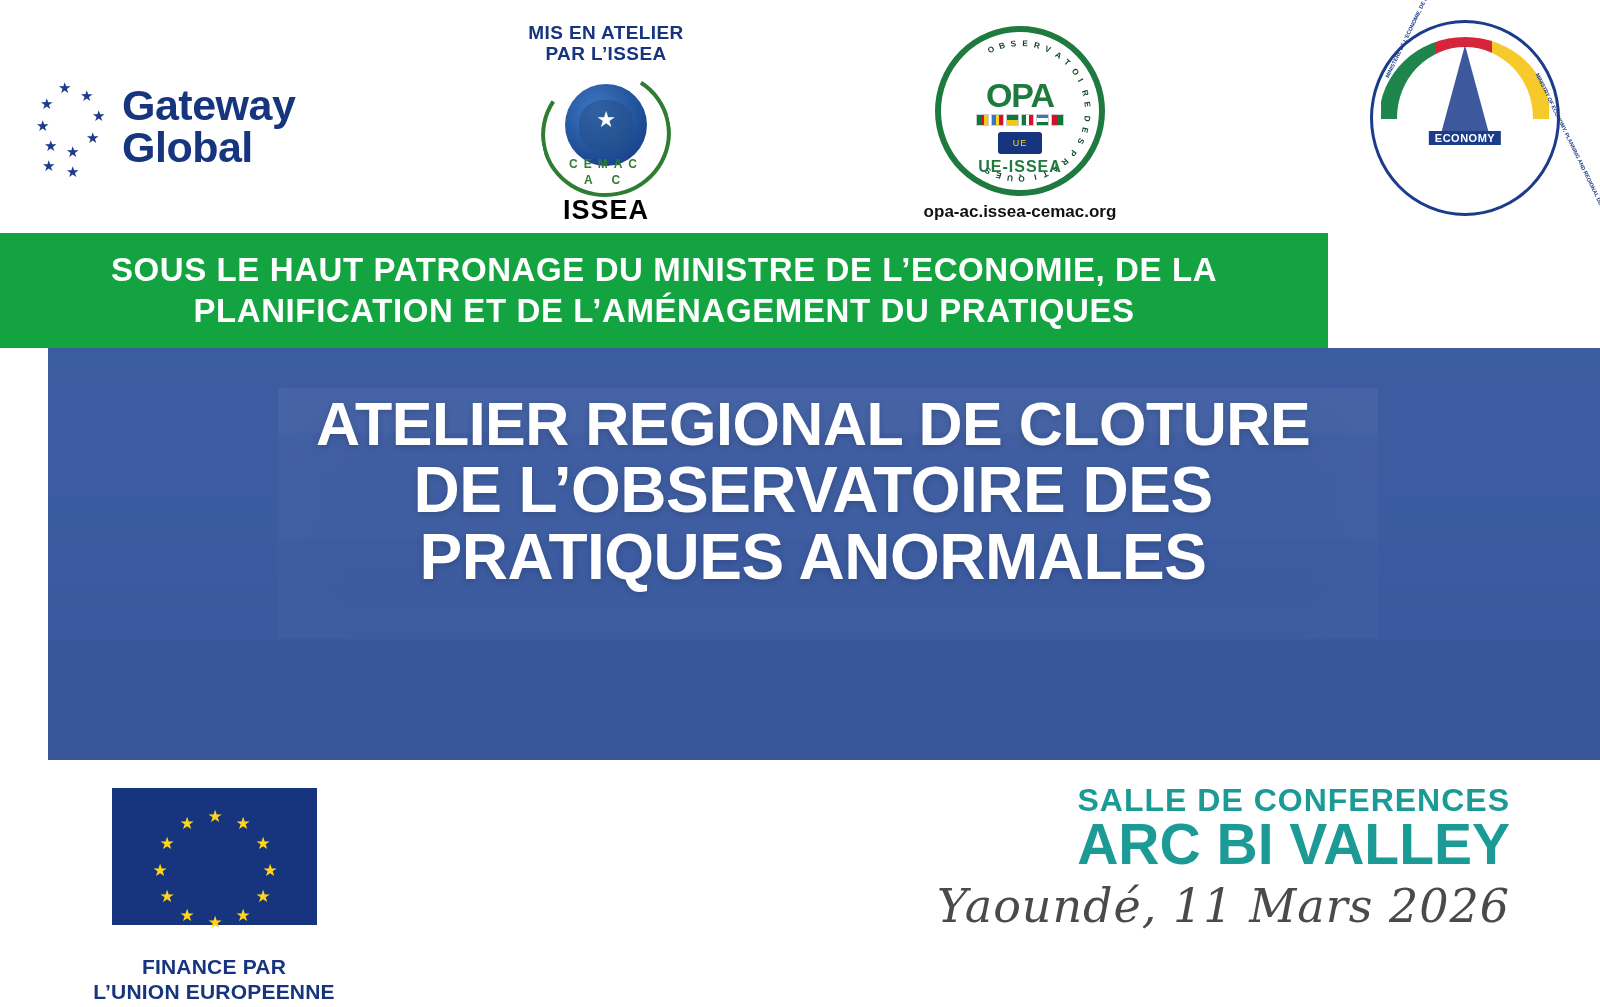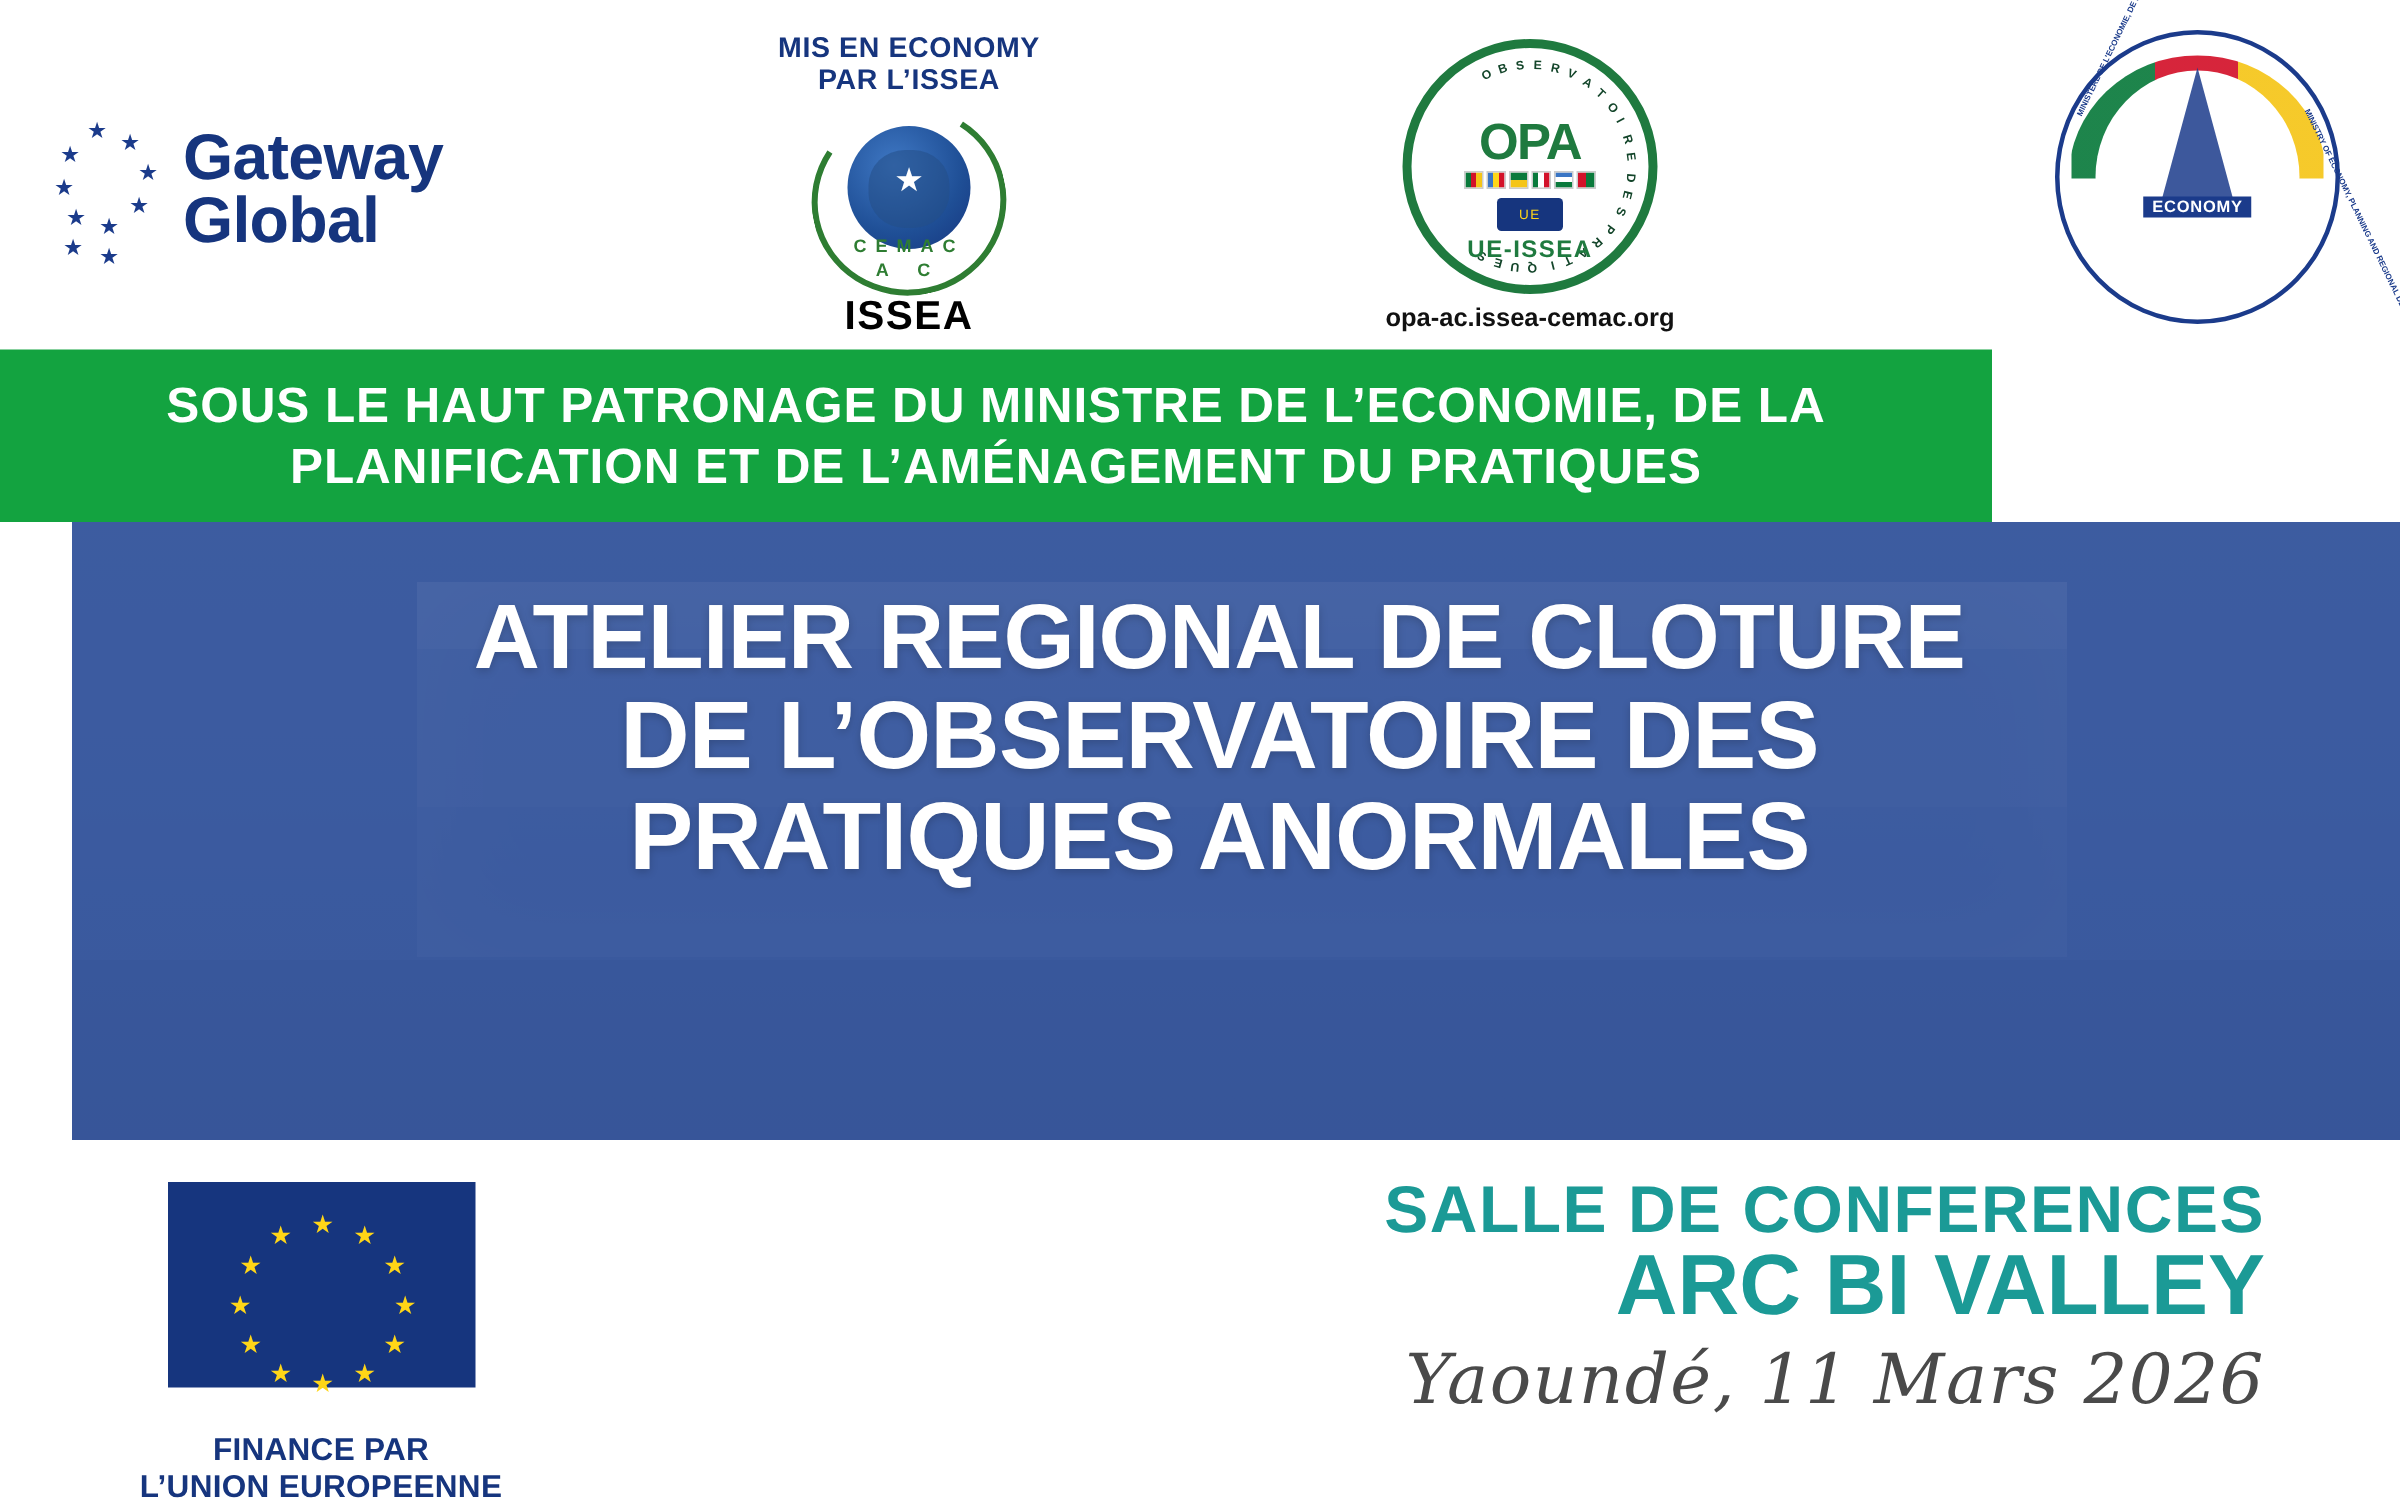--- a/index.html
+++ b/index.html
@@ -241,21 +241,21 @@
     position: absolute; color: #ffd617; font-size: 17px; line-height: 1;
   }
   .eu-caption {
     margin-top: 30px; color: #16357e; font-weight: bold;
     font-size: 21px; line-height: 1.18; letter-spacing: .2px;
   }
   .venue {
     position: absolute; right: 90px; top: 22px; text-align: right;
   }
   .venue-l1 {
-    color: #1b9a96; font-weight: bold; font-size: 44px; letter-spacing: 1px;
+    color: #1b9a96; font-weight: bold; font-size: 32px; letter-spacing: 1px;
   }
   .venue-l2 {
     color: #1b9a96; font-weight: bold; font-size: 57px; line-height: 1.02;
     letter-spacing: 0px; margin-top: -4px;
   }
   .venue-date {
     margin-top: 6px; color: #4a4a4a; font-size: 46px;
     font-family: "DejaVu Serif", serif; font-style: italic;
     letter-spacing: 1px;
   }
@@ -281,21 +281,21 @@
         <span style="left:30px;  top:86px;">★</span>
       </div>
       <div class="gg-text">
         <div>Gateway</div>
         <div>Global</div>
       </div>
     </div>
 
     <div class="issea">
       <div class="issea-top">
-        <div>MIS EN ECONOMY</div>
+        <div>MIS EN ATELIER</div>
         <div>PAR L’ISSEA</div>
       </div>
       <div class="cemac-emblem">
         <div class="cemac-wreath"></div>
         <div class="cemac-globe"></div>
         <div class="cemac-star">★</div>
         <div class="cemac-letters">CEMAC</div>
         <div class="cemac-letters2">A C</div>
       </div>
       <div class="issea-word">ISSEA</div>

